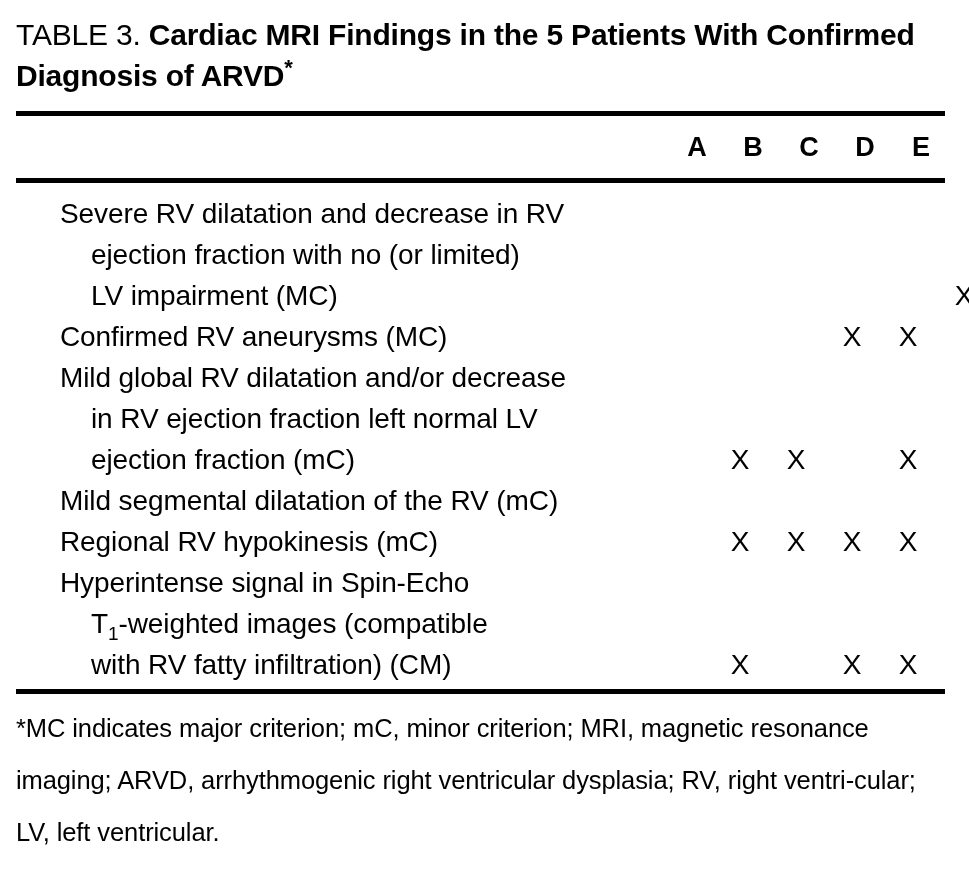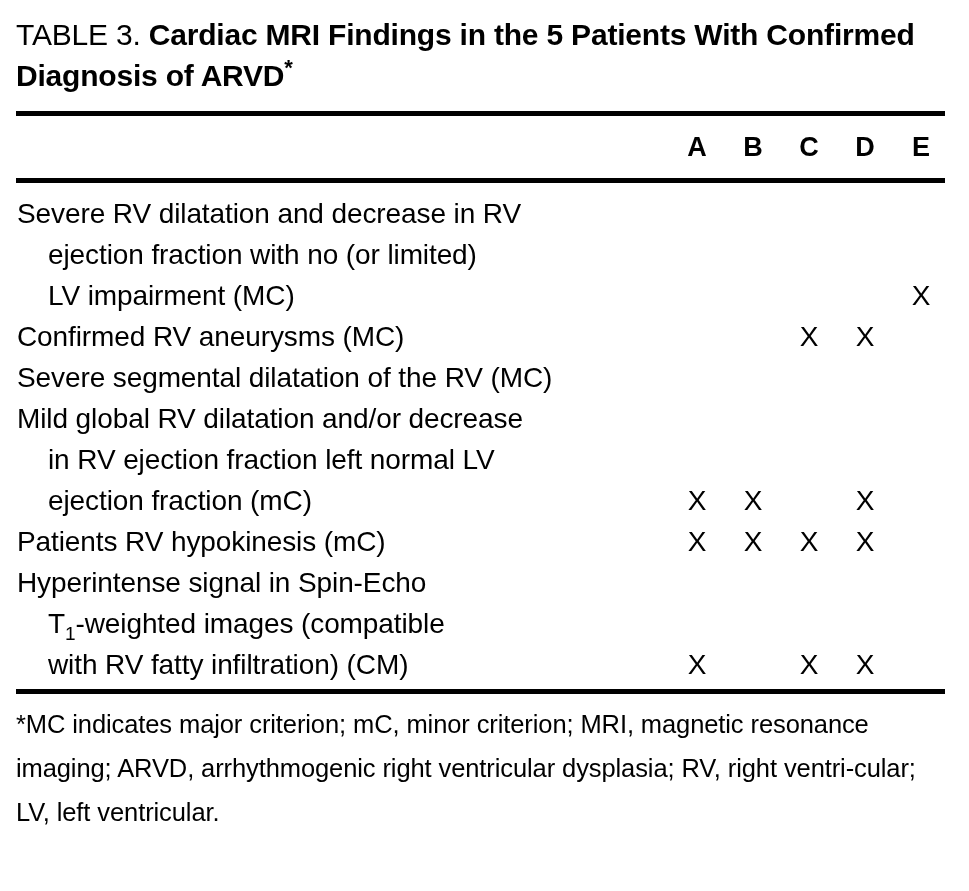--- a/index.html
+++ b/index.html
@@ -65,20 +65,21 @@
     font-size: 27px;
     font-weight: 700;
     line-height: 30px;
   }
 
   
   .table-body {
     position: relative;
     padding-top: 10px;
     padding-bottom: 4px;
+    padding-left: 43px;
   }
   .findings-rows {
     position: relative;
   }
   .finding-row {
     position: relative;
   }
   .finding-label {
     font-size: 28px;
     line-height: 41px;
@@ -99,21 +100,21 @@
   .sub {
     font-size: 19px;
     vertical-align: sub;
     line-height: 0;
   }
 
   
   .footnote {
     padding: 8px 22px 0 16px;
     font-size: 25.5px;
-    line-height: 44px;
+    line-height: 52px;
     letter-spacing: -0.1px;
     white-space: pre-line;
   }
 </style>
 </head>
 <body>
 
 <div class="table-figure">
 
   <div class="title-block">
@@ -139,32 +140,32 @@
 ejection fraction with no (or limited)
 LV impairment (MC)</div>
           <div class="mark" style="left: 921px; top: 82px;">X</div>
         </div>
         <div class="finding-row">
           <div class="finding-label">Confirmed RV aneurysms (MC)</div>
           <div class="mark" style="left: 809px; top: 0px;">X</div>
           <div class="mark" style="left: 865px; top: 0px;">X</div>
         </div>
         <div class="finding-row">
-          <div class="finding-label">Severe segmental dilatation of the RV (MC)</div>
-        </div>
-        <div class="finding-row">
           <div class="finding-label">Mild global RV dilatation and/or decrease
 in RV ejection fraction left normal LV
 ejection fraction (mC)</div>
           <div class="mark" style="left: 697px; top: 82px;">X</div>
           <div class="mark" style="left: 753px; top: 82px;">X</div>
           <div class="mark" style="left: 865px; top: 82px;">X</div>
         </div>
         <div class="finding-row">
-          <div class="finding-label">Patients RV hypokinesis (mC)</div>
+          <div class="finding-label">Mild segmental dilatation of the RV (mC)</div>
+        </div>
+        <div class="finding-row">
+          <div class="finding-label">Regional RV hypokinesis (mC)</div>
           <div class="mark" style="left: 697px; top: 0px;">X</div>
           <div class="mark" style="left: 753px; top: 0px;">X</div>
           <div class="mark" style="left: 809px; top: 0px;">X</div>
           <div class="mark" style="left: 865px; top: 0px;">X</div>
         </div>
         <div class="finding-row">
           <div class="finding-label">Hyperintense signal in Spin-Echo
 T<span class="sub">1</span>-weighted images (compatible
 with RV fatty infiltration) (CM)</div>
           <div class="mark" style="left: 697px; top: 82px;">X</div>

